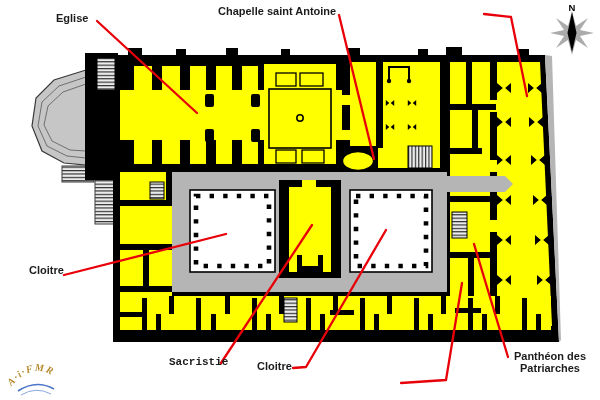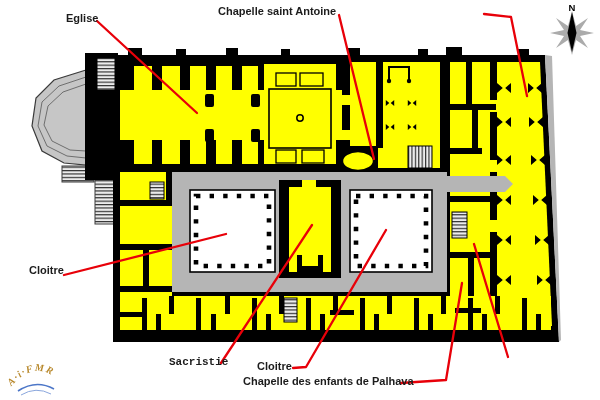--- a/index.html
+++ b/index.html
@@ -216,27 +216,30 @@
           <path id="logoArc" d="M 10,388 Q 36,356 62,384"></path>
         </defs>
     <text font-size="10" font-weight="bold" font-style="italic" fill="#b8892d" letter-spacing="1.5" font-family="Liberation Serif, serif">
       <textPath href="#logoArc" startOffset="2">A·i·FMR</textPath>
     </text>
     <path d="M 18,391 Q 36,379 54,389" fill="none" stroke="#4d77c8" stroke-width="1.6"></path>
     <path d="M 21,395 Q 36,386 51,394" fill="none" stroke="#7d9cd8" stroke-width="0.9"></path>
   </g>
 </svg>
 
-<div class="lbl" style="left:66px;top:13px;">Eglise</div>
+<div class="lbl" style="left:56px;top:13px;">Eglise</div>
 
 <div class="lbl" style="left:218px;top:6px;">Chapelle saint Antoine</div>
 
 
 <div class="lbl" style="left:29px;top:265px;">Cloitre</div>
 
 <div class="lbl" style="left:169px;top:357px;font-family:Liberation Mono, monospace;">Sacristie</div>
 
 <div class="lbl" style="left:257px;top:361px;">Cloitre</div>
 
-<div class="lbl" style="left:243px;top:376px;">Chapelle des enfants de Palhava</div>
-
-
+
+<div class="lbl center" style="left:510px;top:351px;width:80px;">
+  <div>Panthéon des</div>
+  <div>Patriarches</div>
 </div>
 
+</div>
+
 </body></html>

